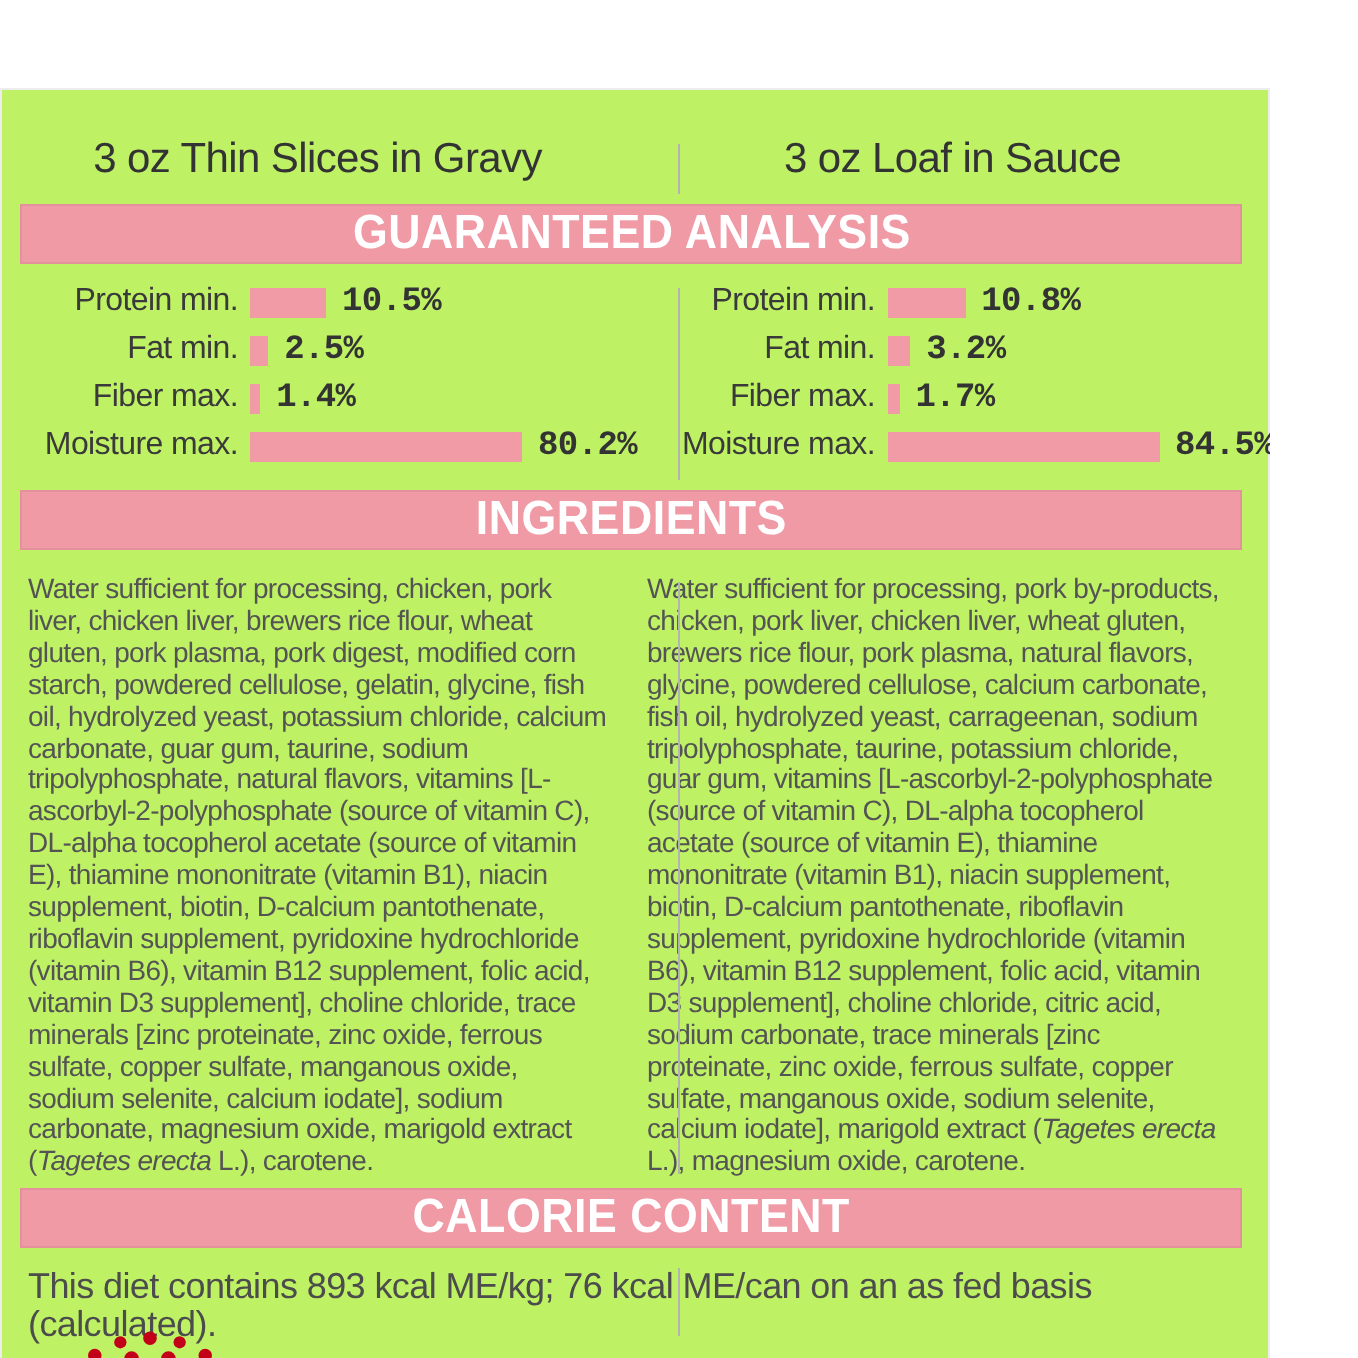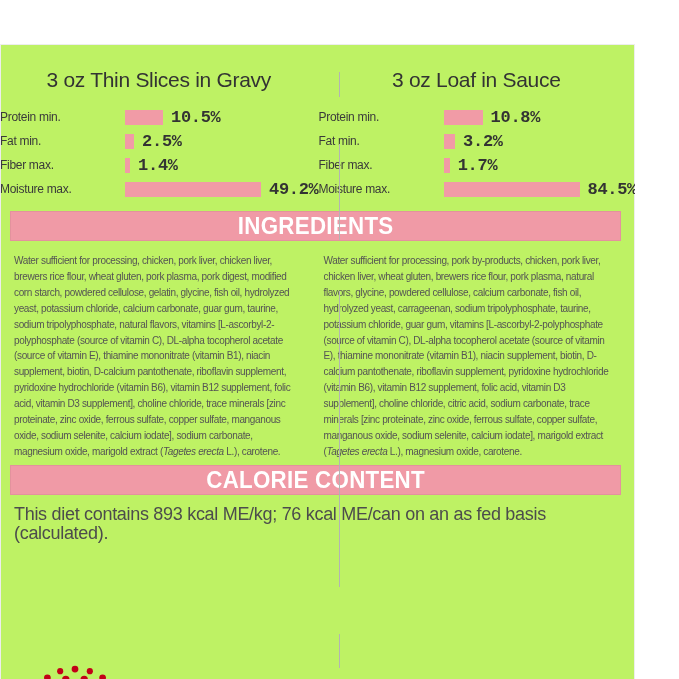--- a/index.html
+++ b/index.html
@@ -19,27 +19,27 @@
   }
   .banner-1 { margin-top:4px; }
   .banner span {
     color:#fff; font-weight:700; font-size:24px; letter-spacing:0.3px;
     transform:scaleX(0.93); white-space:nowrap;
   }
   
   .analysis-row { display:flex; padding:11px 0 9px 0; }
   .analysis-col { flex:1; display:flex; flex-direction:column; gap:8px; }
   .arow { display:flex; align-items:center; height:16px; }
-  .alabel { width:125px; box-sizing:border-box; padding-right:6px; 
-            font-size:12px; letter-spacing:-0.3px; color:#3a3a3a; }
+  .alabel { width:125px; box-sizing:border-box; padding-right:6px; text-align:right;
+            font-size:16px; letter-spacing:-0.3px; color:#3a3a3a; }
   .abar { height:15px; background:#F19BA6; }
   .aval { margin-left:8px; font-size:17px; font-weight:700; color:#333; letter-spacing:-0.3px;font-family:Liberation Mono, monospace; }
   
   .ing-row { display:flex; padding-top:12px; }
-  .ing-col { flex:1; font-size:10px; line-height:15.9px; letter-spacing:-0.35px; color:#545454; }
+  .ing-col { flex:1; font-size:14px; line-height:15.9px; letter-spacing:-0.35px; color:#545454; }
   .ing-left  { padding:0 8px 0 14px; }
   .ing-right { padding:0 22px 0 12px; }
   
   .cal-row { display:flex; padding-top:10px; }
   .cal-col { flex:1; font-size:18px; line-height:19px; letter-spacing:-0.3px; color:#4c4c4c; }
   .cal-left  { padding:0 46px 0 14px; }
   .cal-right { padding:0 40px 0 12px; }
   
   .vdiv { position:absolute; left:339px; width:1px; background:#b3b3b3; }
   .vdiv-header      { top:28px;  height:25px; }
@@ -55,20 +55,23 @@
 </head>
 <body>
 
 <div class="page">
 
   <div class="header-row">
     <div class="header-col">3 oz Thin Slices in Gravy</div>
     <div class="header-col">3 oz Loaf in Sauce</div>
   </div>
 
+  <div class="banner banner-1">
+    <span>GUARANTEED ANALYSIS</span>
+  </div>
 
   <div class="analysis-row">
     <div class="analysis-col">
       <div class="arow">
         <div class="alabel">Protein min.</div>
         <div class="abar" style="width: 38px;"></div>
         <div class="aval">10.5%</div>
       </div>
       <div class="arow">
         <div class="alabel">Fat min.</div>
@@ -76,21 +79,21 @@
         <div class="aval">2.5%</div>
       </div>
       <div class="arow">
         <div class="alabel">Fiber max.</div>
         <div class="abar" style="width: 5.1px;"></div>
         <div class="aval">1.4%</div>
       </div>
       <div class="arow">
         <div class="alabel">Moisture max.</div>
         <div class="abar" style="width: 136px;"></div>
-        <div class="aval">49.2%</div>
+        <div class="aval">80.2%</div>
       </div>
     </div>
     <div class="analysis-col">
       <div class="arow">
         <div class="alabel">Protein min.</div>
         <div class="abar" style="width: 39.1px;"></div>
         <div class="aval">10.8%</div>
       </div>
       <div class="arow">
         <div class="alabel">Fat min.</div>

